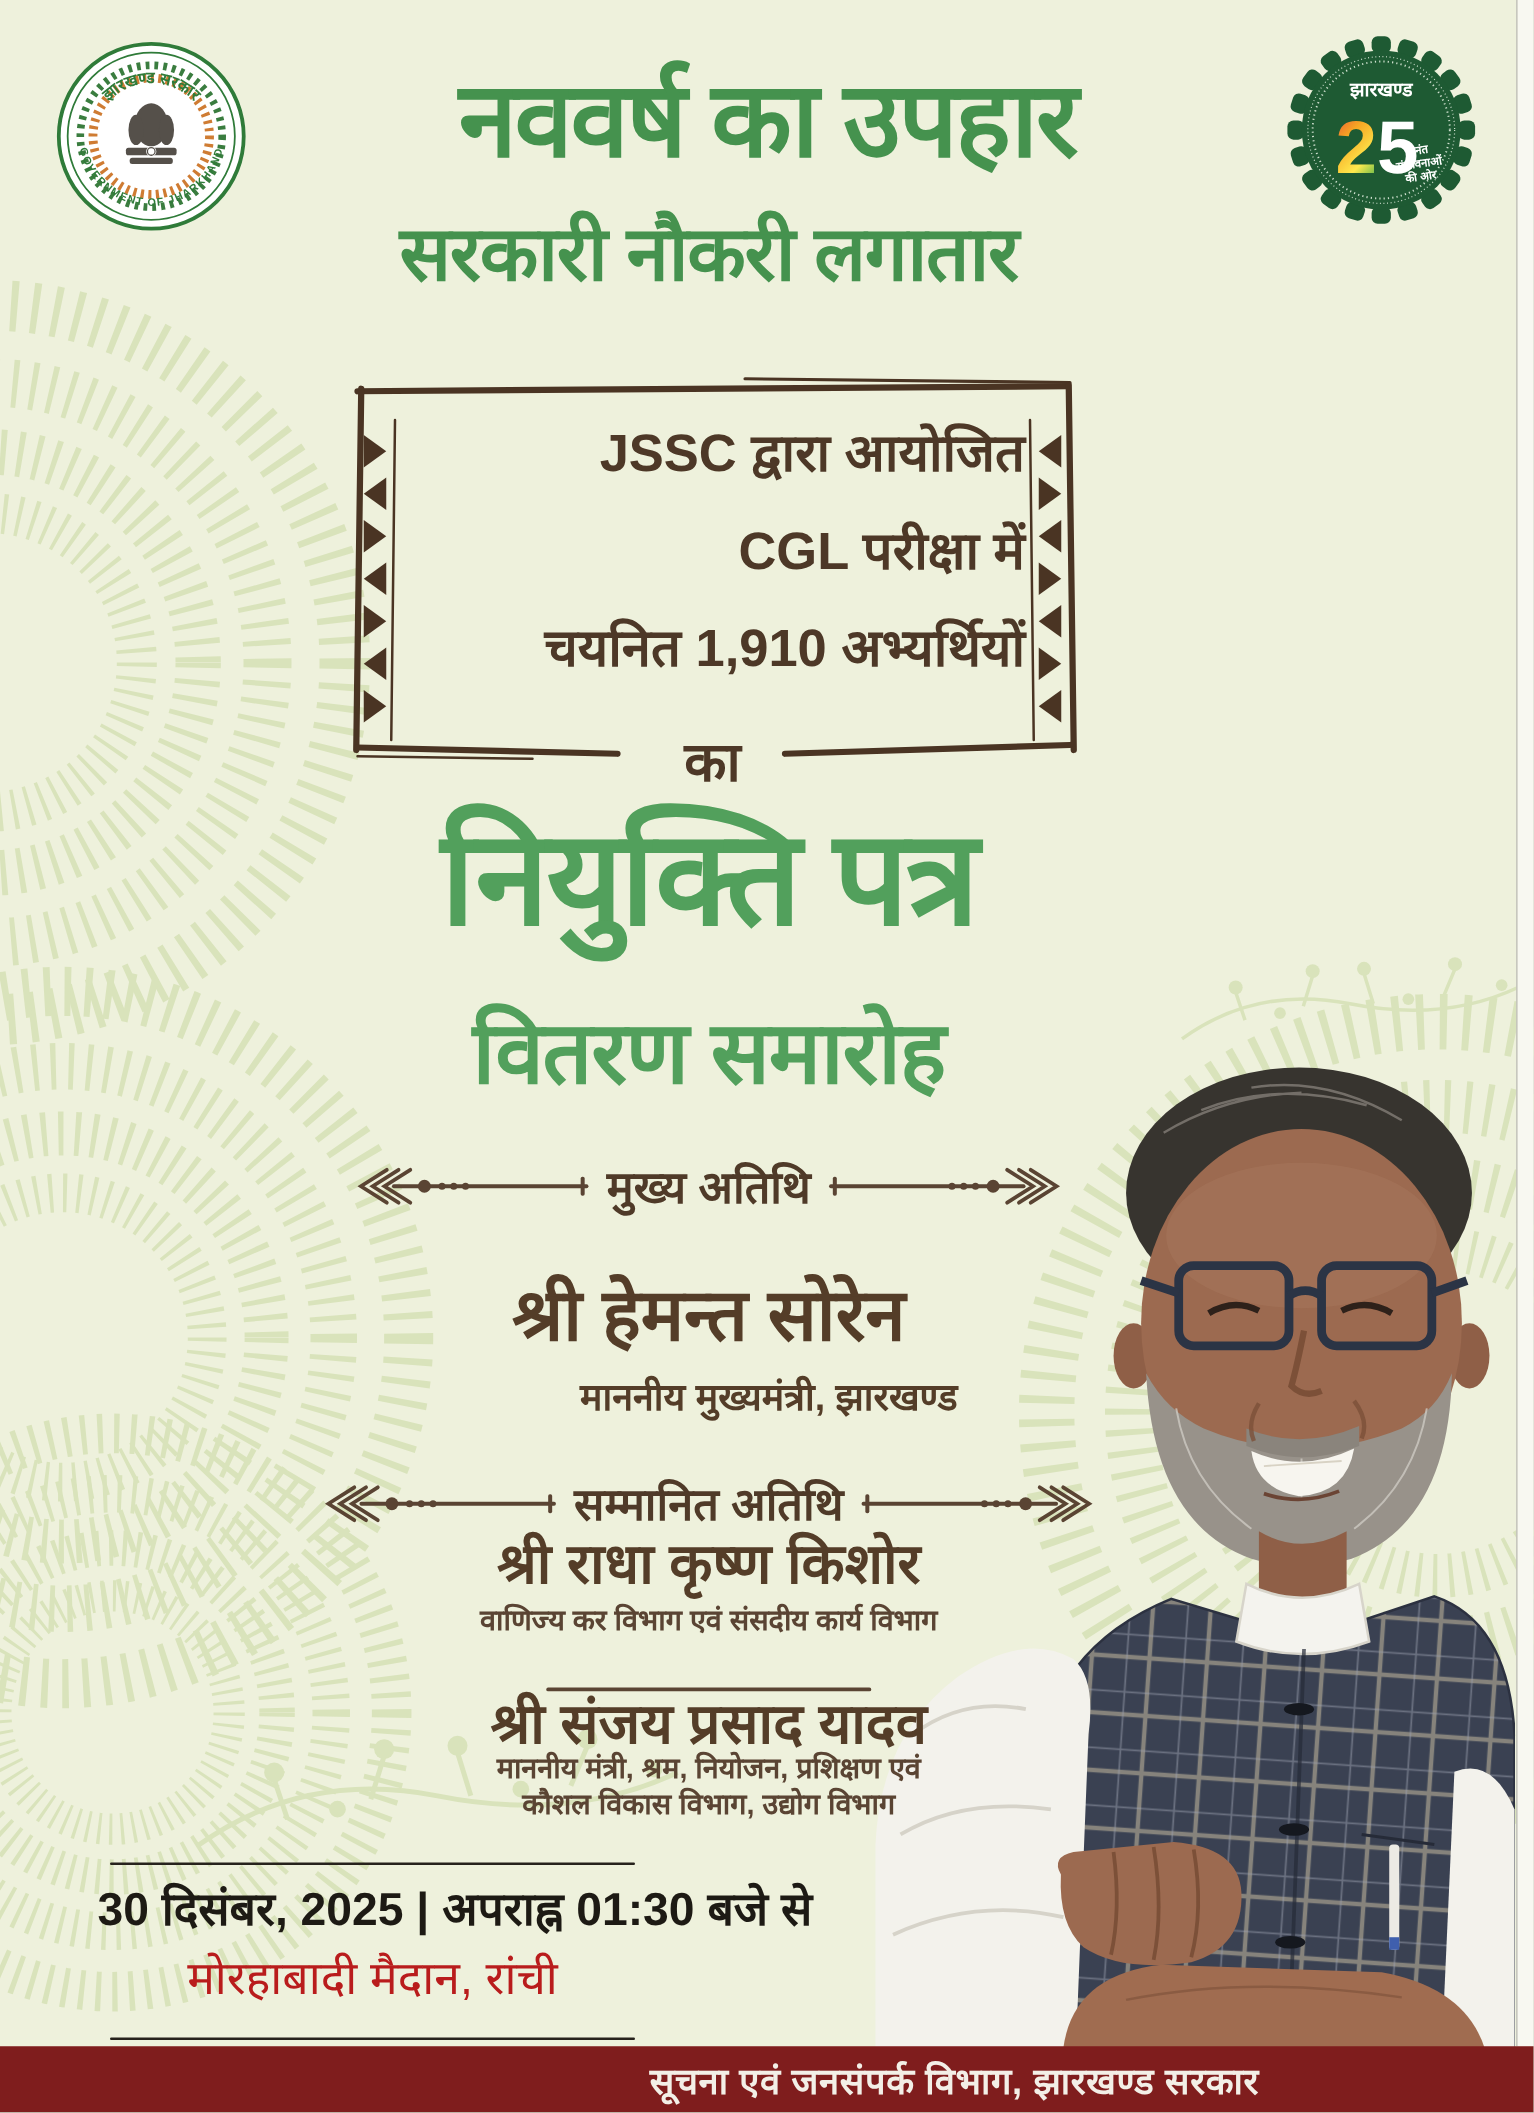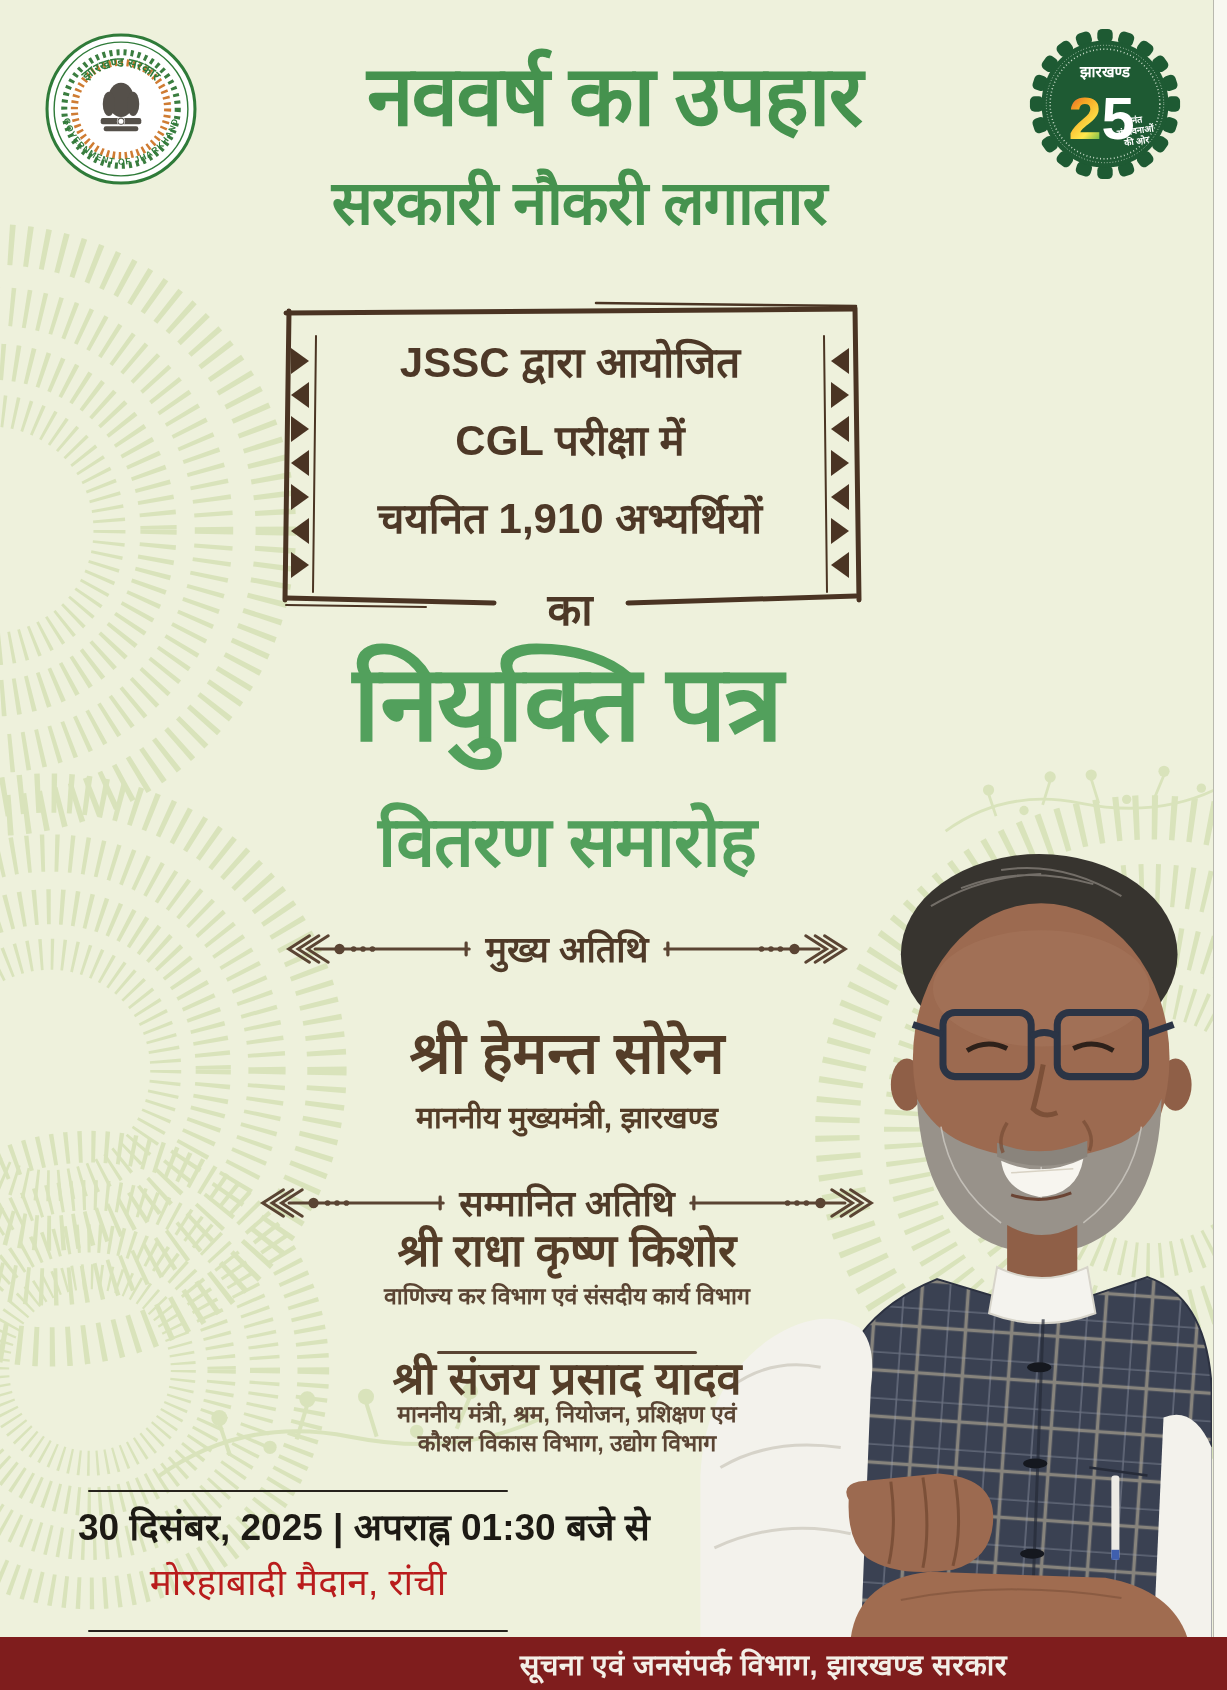--- a/index.html
+++ b/index.html
@@ -5,35 +5,35 @@
   html,body{margin:0;padding:0;}
   body{font-family:"Liberation Sans","DejaVu Sans",sans-serif;background:#888;}
   .poster{position:relative;width:1227px;height:1690px;background:#eef1dc;overflow:hidden;margin:0 auto;}
   svg{display:block;}
   .decor{position:absolute;color:#d9e3bb;z-index:0;pointer-events:none;}
   .content{position:absolute;left:0;top:0;width:1134px;height:1690px;z-index:2;}
   .content > div{position:absolute;left:0;width:100%;text-align:center;}
   .seal-wrap{position:absolute;left:45px;top:33px;width:152px;height:152px;z-index:2;}
   .logo25-wrap{position:absolute;left:1028px;top:27px;width:154px;height:154px;z-index:2;}
   .title1{top:48px;font-size:84px;font-weight:800;letter-spacing:-2px;color:#45924e;line-height:1.15;padding-left:47px;}
-  .title2{top:168px;font-size:61px;font-weight:800;letter-spacing:-1px;color:#45924e;line-height:1.15;margin-left:12px;}
+  .title2{top:168px;font-size:61px;font-weight:800;letter-spacing:-1px;color:#45924e;line-height:1.15;}
   .jssc-box{position:absolute;left:276px;top:300px;width:588px;height:308px;}
   .jssc-box .borders{position:absolute;left:0;top:0;width:588px;height:308px;}
-  .box-line{position:absolute;left:44px;width:500px;text-align:center;font-weight:800;color:#4d3827;font-size:42px;line-height:1.1;}
+  .box-line{position:absolute;left:44px;width:500px;text-align:right;font-weight:800;color:#4d3827;font-size:42px;line-height:1.1;}
   .bl1{top:40px;} .bl2{top:118px;} .bl3{top:196px;}
   .box-suffix{position:absolute;left:50%;transform:translateX(-50%);top:278px;font-weight:800;color:#4d3827;font-size:44px;}
   .event1{top:640px;font-size:106px;font-weight:800;letter-spacing:-2px;color:#52a05c;line-height:1.2;}
   .event2{top:800px;font-size:70px;font-weight:800;letter-spacing:-1px;color:#52a05c;line-height:1.2;}
   .guest-heading{display:flex;align-items:center;justify-content:center;gap:12px;}
   .gh-chief{top:924px;} .gh-honored{top:1178px;}
   .guest-heading .orn{width:188px;height:34px;flex:0 0 auto;}
   .orn-right{transform:scaleX(-1);}
   .gh-label{font-size:36px;font-weight:800;color:#4f3a28;white-space:nowrap;}
   .chief-name{top:1018px;font-size:58px;font-weight:800;color:#543d28;line-height:1.2;}
-  .chief-desig{top:1096px;font-size:30px;font-weight:700;color:#543d28;}
+  .chief-desig{top:1096px;font-size:30px;font-weight:700;color:#543d28;padding-left:48px;}
   .g-name{font-size:45px;font-weight:800;color:#543d28;line-height:1.2;}
   .g1-name{top:1224px;} .g2-name{top:1352px;}
   .g-desc{font-size:23px;font-weight:700;color:#5a4433;line-height:1.25;}
   .g1-desc{top:1282px;} .g2-desc{top:1400px;}
   .g-divider{top:1340px;}
   .g-divider .bar{display:inline-block;width:260px;height:3px;background:#5a4433;border-radius:2px;}
   .schedule{position:absolute;left:78px;top:1490px;width:440px;z-index:2;text-align:center;}
   .schedule .line{height:2px;background:#26221c;border-radius:2px;}
   .schedule .l-top{width:420px;margin:0 auto;}
   .schedule .l-bot{width:420px;margin:4px auto 0;}

